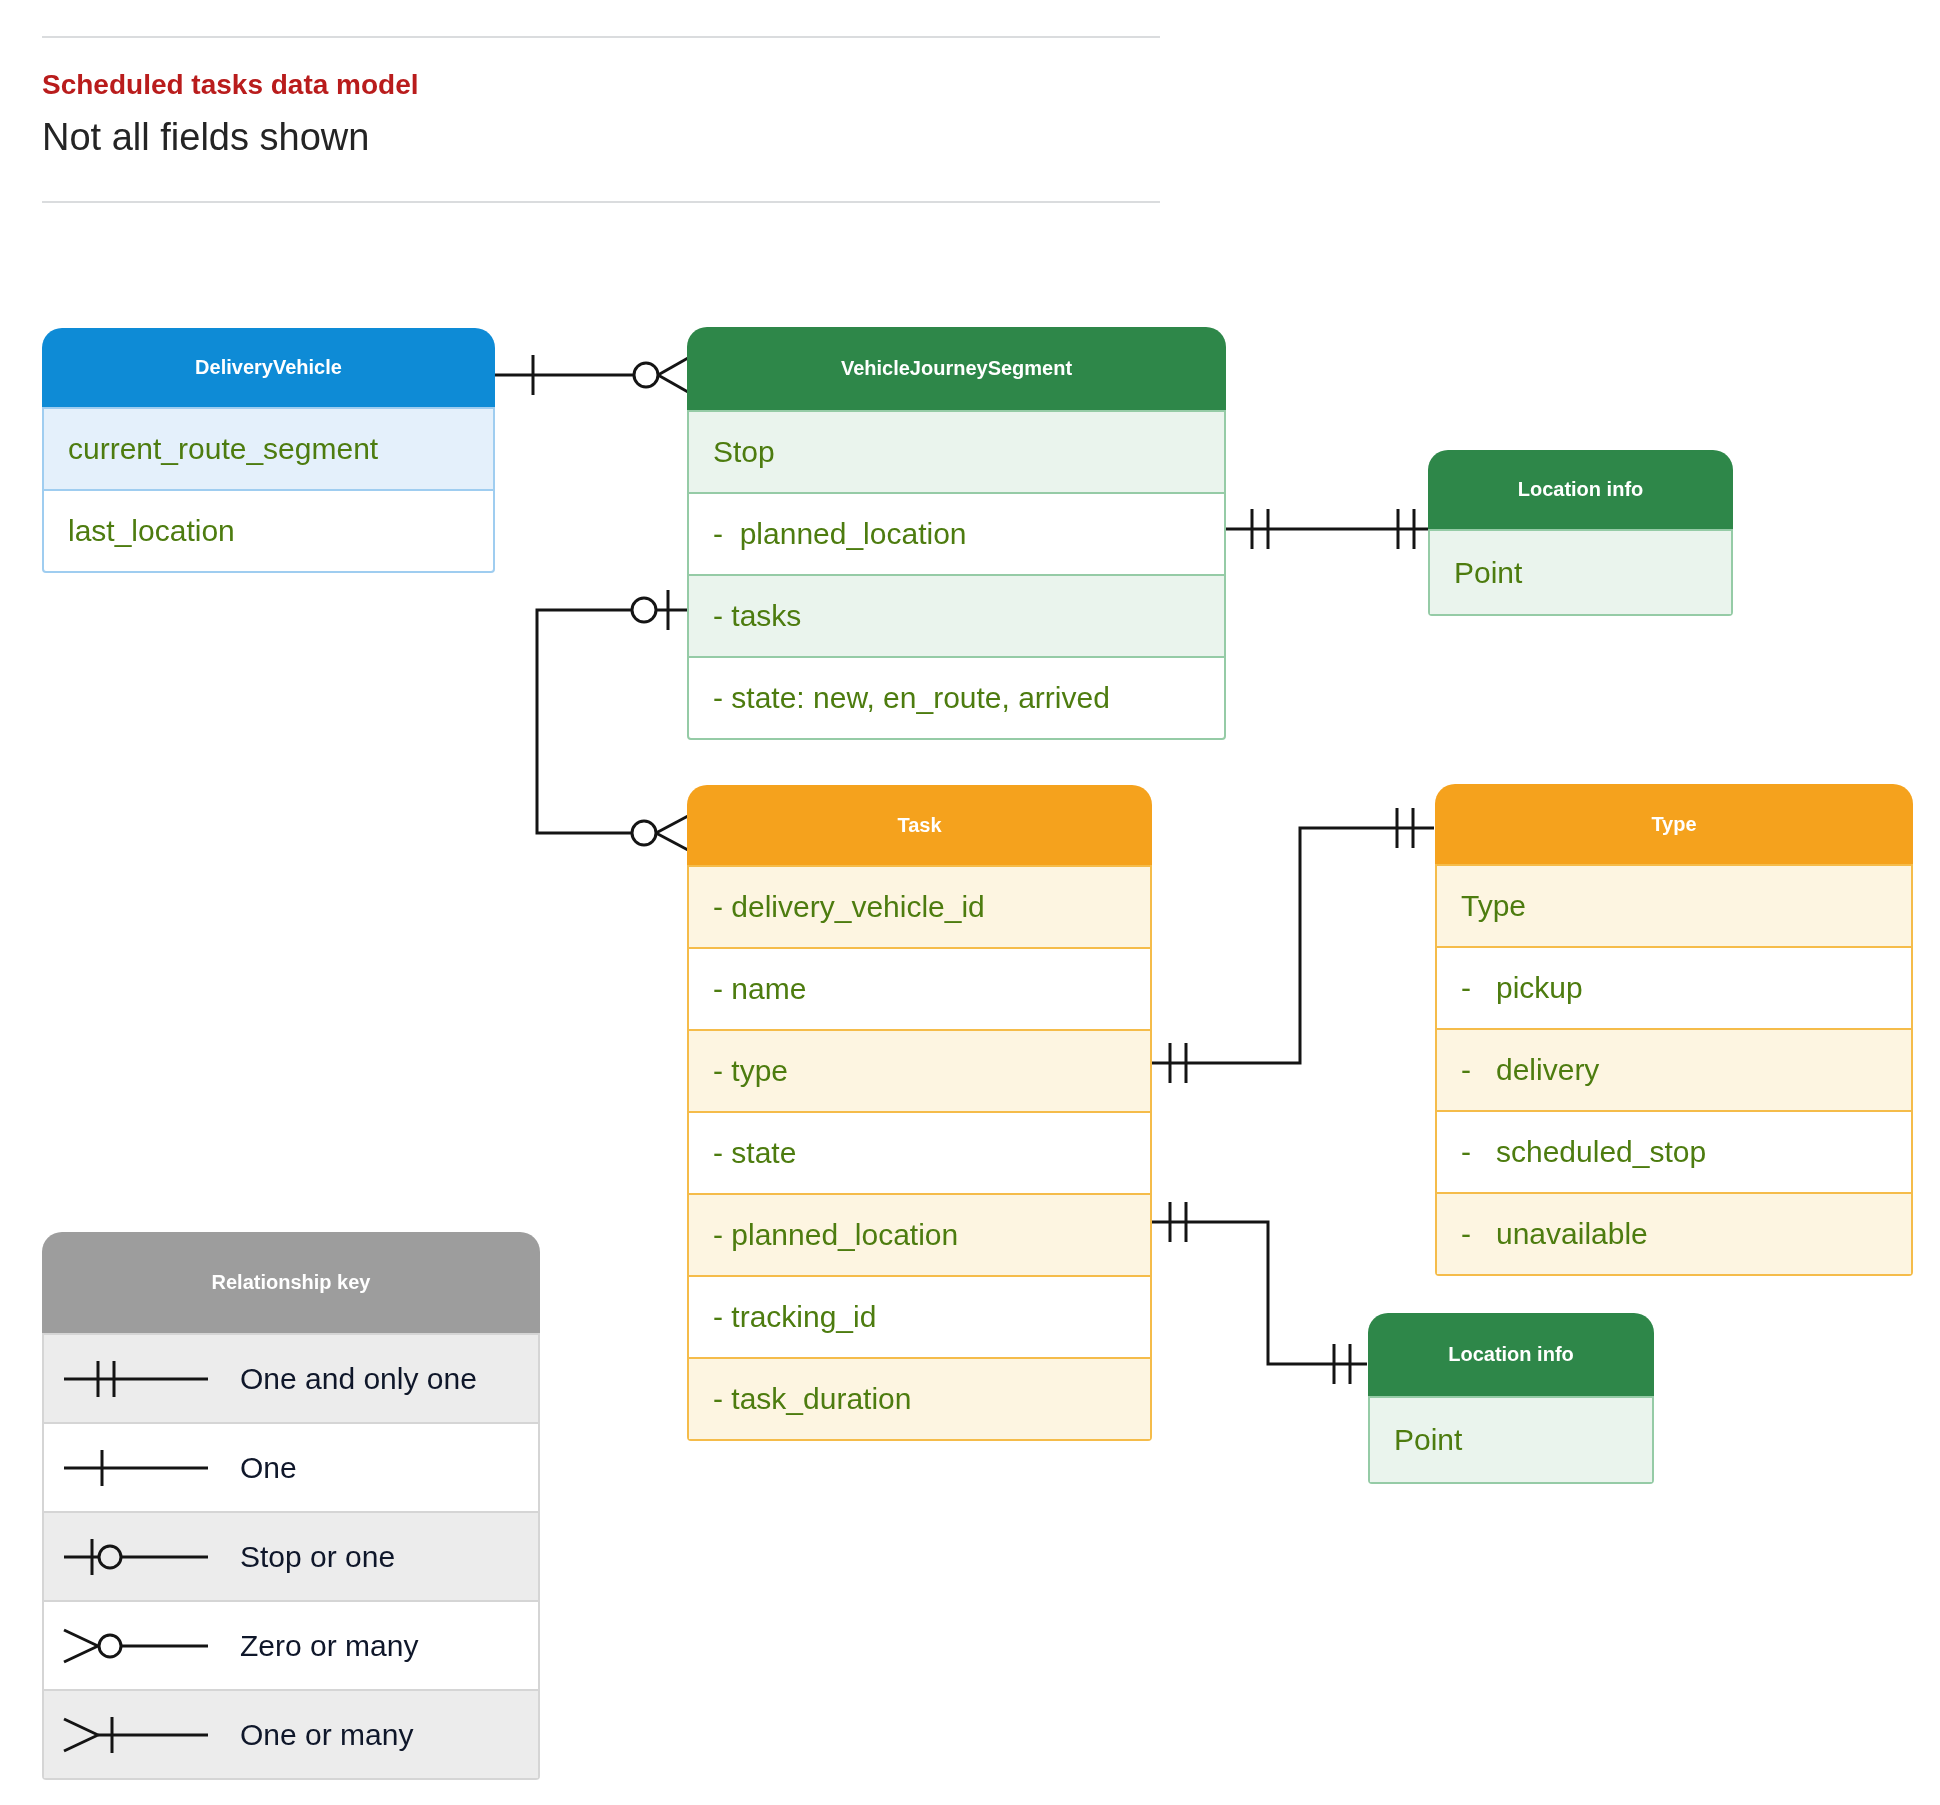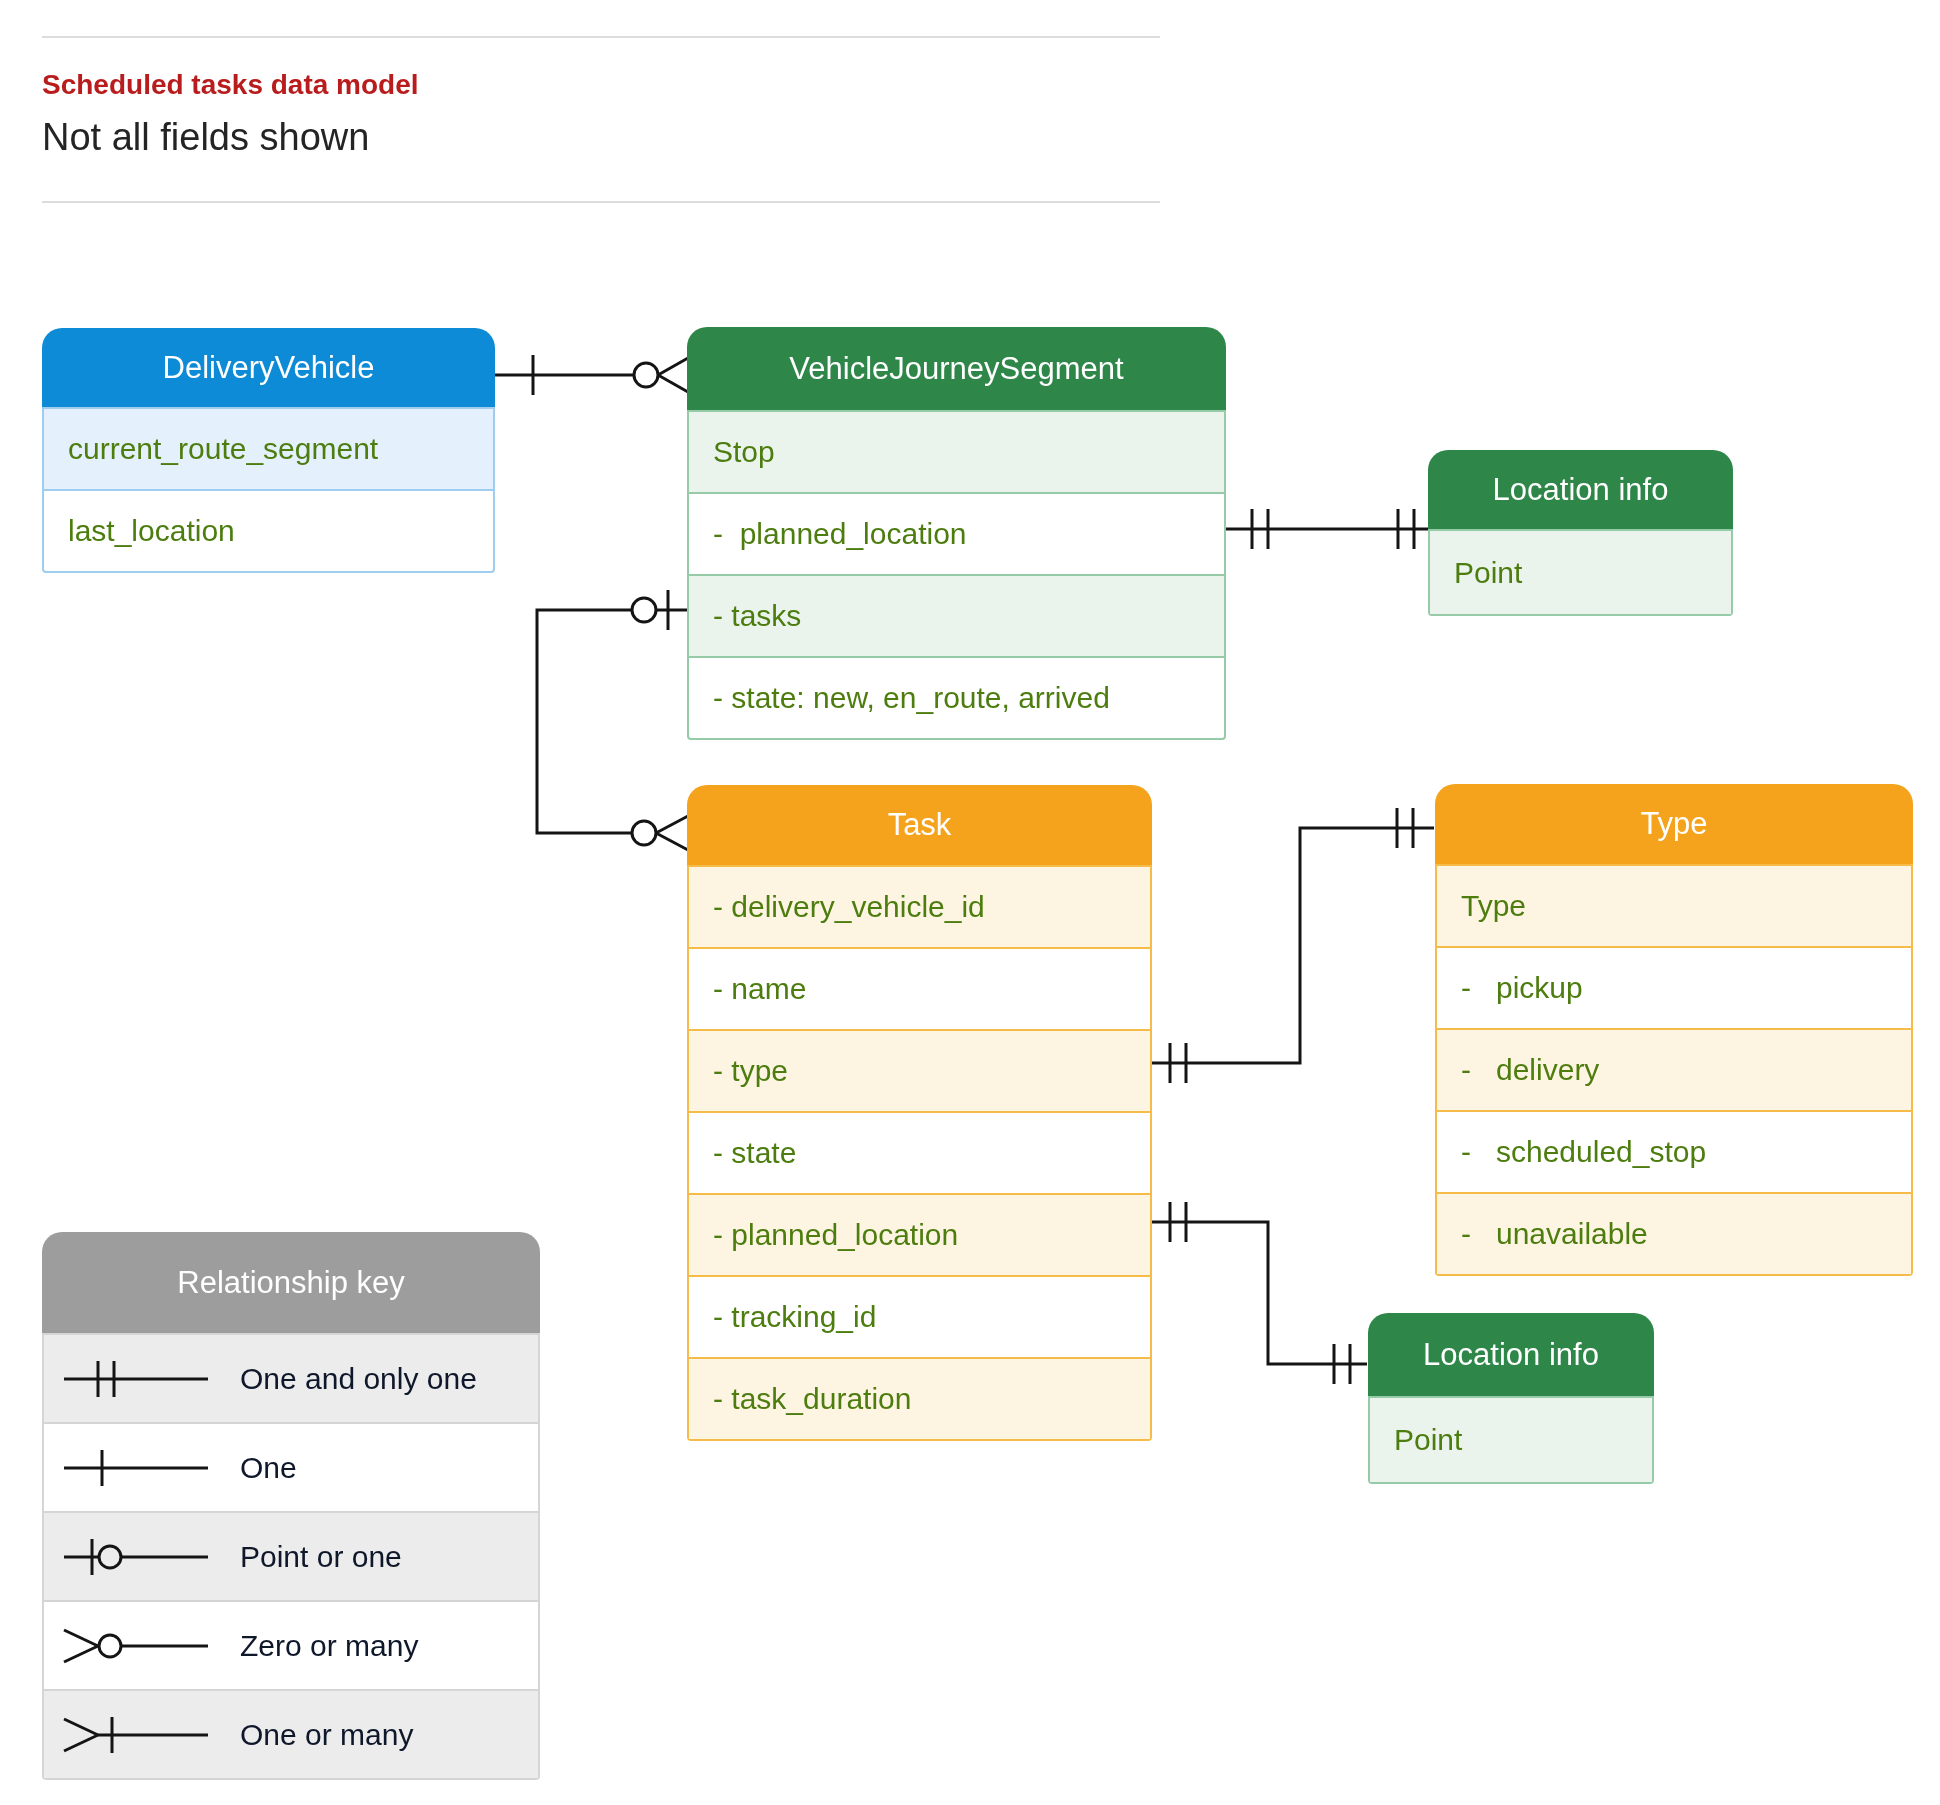--- a/index.html
+++ b/index.html
@@ -7,21 +7,21 @@
     position:relative;width:1940px;height:1805px;background:#ffffff;
     font-family:"Liberation Sans",sans-serif;overflow:hidden;
   }
   .rule{position:absolute;left:42px;width:1118px;height:2px;background:#DADCDE;}
   .page-title{position:absolute;left:42px;top:50px;font-size:28px;font-weight:700;color:#b91c1c;}
   .page-subtitle{position:absolute;left:42px;top:116px;font-size:38px;color:#242424;}
 
   .entity{position:absolute;}
   .ent-header{
     display:flex;align-items:center;justify-content:center;
-    color:#ffffff;font-weight:400;font-size:31px;
+    color:#ffffff;font-weight:700;font-size:20px;
     background:var(--hdr);border-radius:20px 20px 0 0;
   }
   .ent-rows{border:2px solid var(--brd);background:#fff;border-radius:0 0 4px 4px;}
   .ent-row{
     display:flex;align-items:center;height:80px;padding-left:24px;
     font-size:30px;color:#4d7c0f;white-space:pre;border-top:2px solid var(--brd);
   }
   .ent-row:first-child{border-top:none;}
   .ent-row.tint{background:var(--tint);}
   .ent-row.indent{}
@@ -172,21 +172,21 @@
         <span>One</span>
       </div>
 
       <div class="ent-row tint" style="height:87px">
         <svg class="legsym" width="150" height="44" viewBox="0 0 150 44">
           <line x1="2" y1="22" x2="37" y2="22"></line>
           <line x1="30" y1="4" x2="30" y2="40"></line>
           <circle cx="48" cy="22" r="11"></circle>
           <line x1="59" y1="22" x2="146" y2="22"></line>
         </svg>
-        <span>Point or one</span>
+        <span>Stop or one</span>
       </div>
 
       <div class="ent-row" style="height:87px">
         <svg class="legsym" width="150" height="44" viewBox="0 0 150 44">
           <line x1="2" y1="6" x2="36" y2="22"></line>
           <line x1="2" y1="38" x2="36" y2="22"></line>
           <circle cx="48" cy="22" r="11"></circle>
           <line x1="59" y1="22" x2="146" y2="22"></line>
         </svg>
         <span>Zero or many</span>

